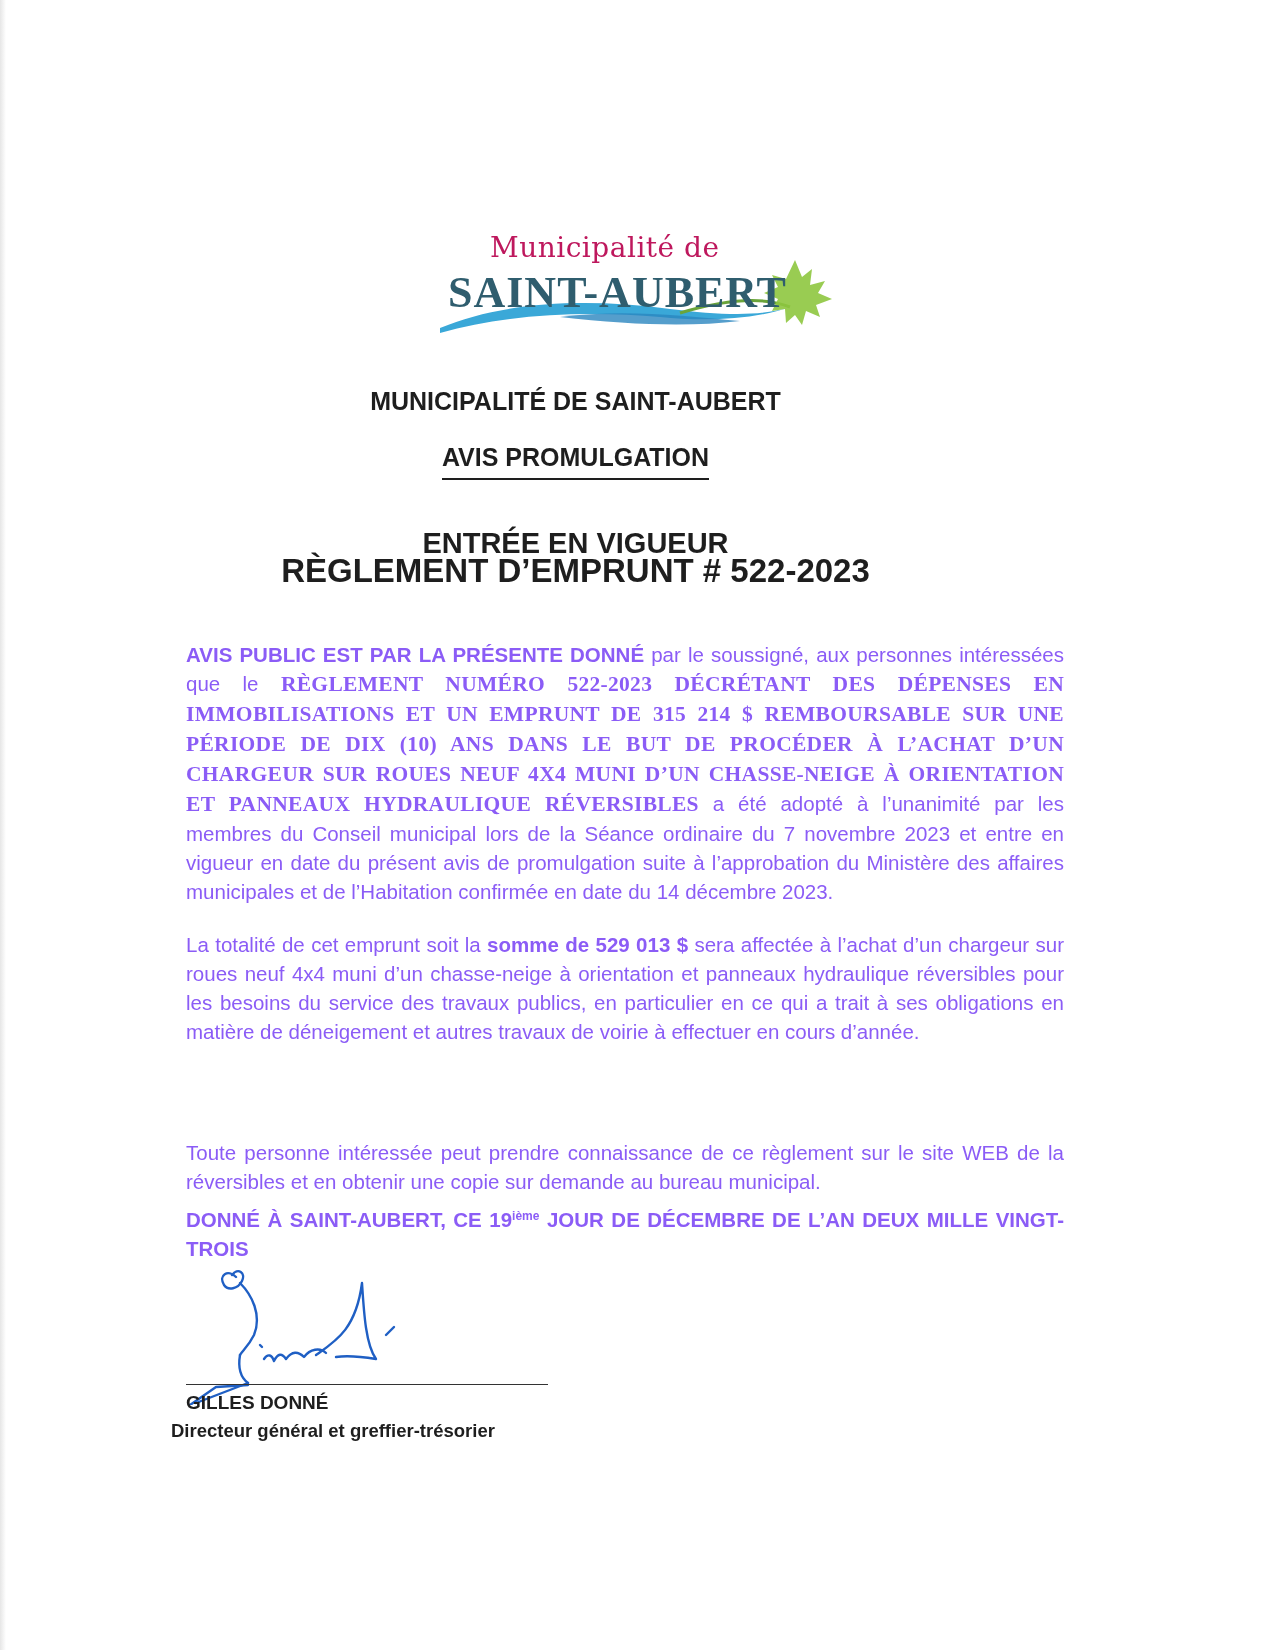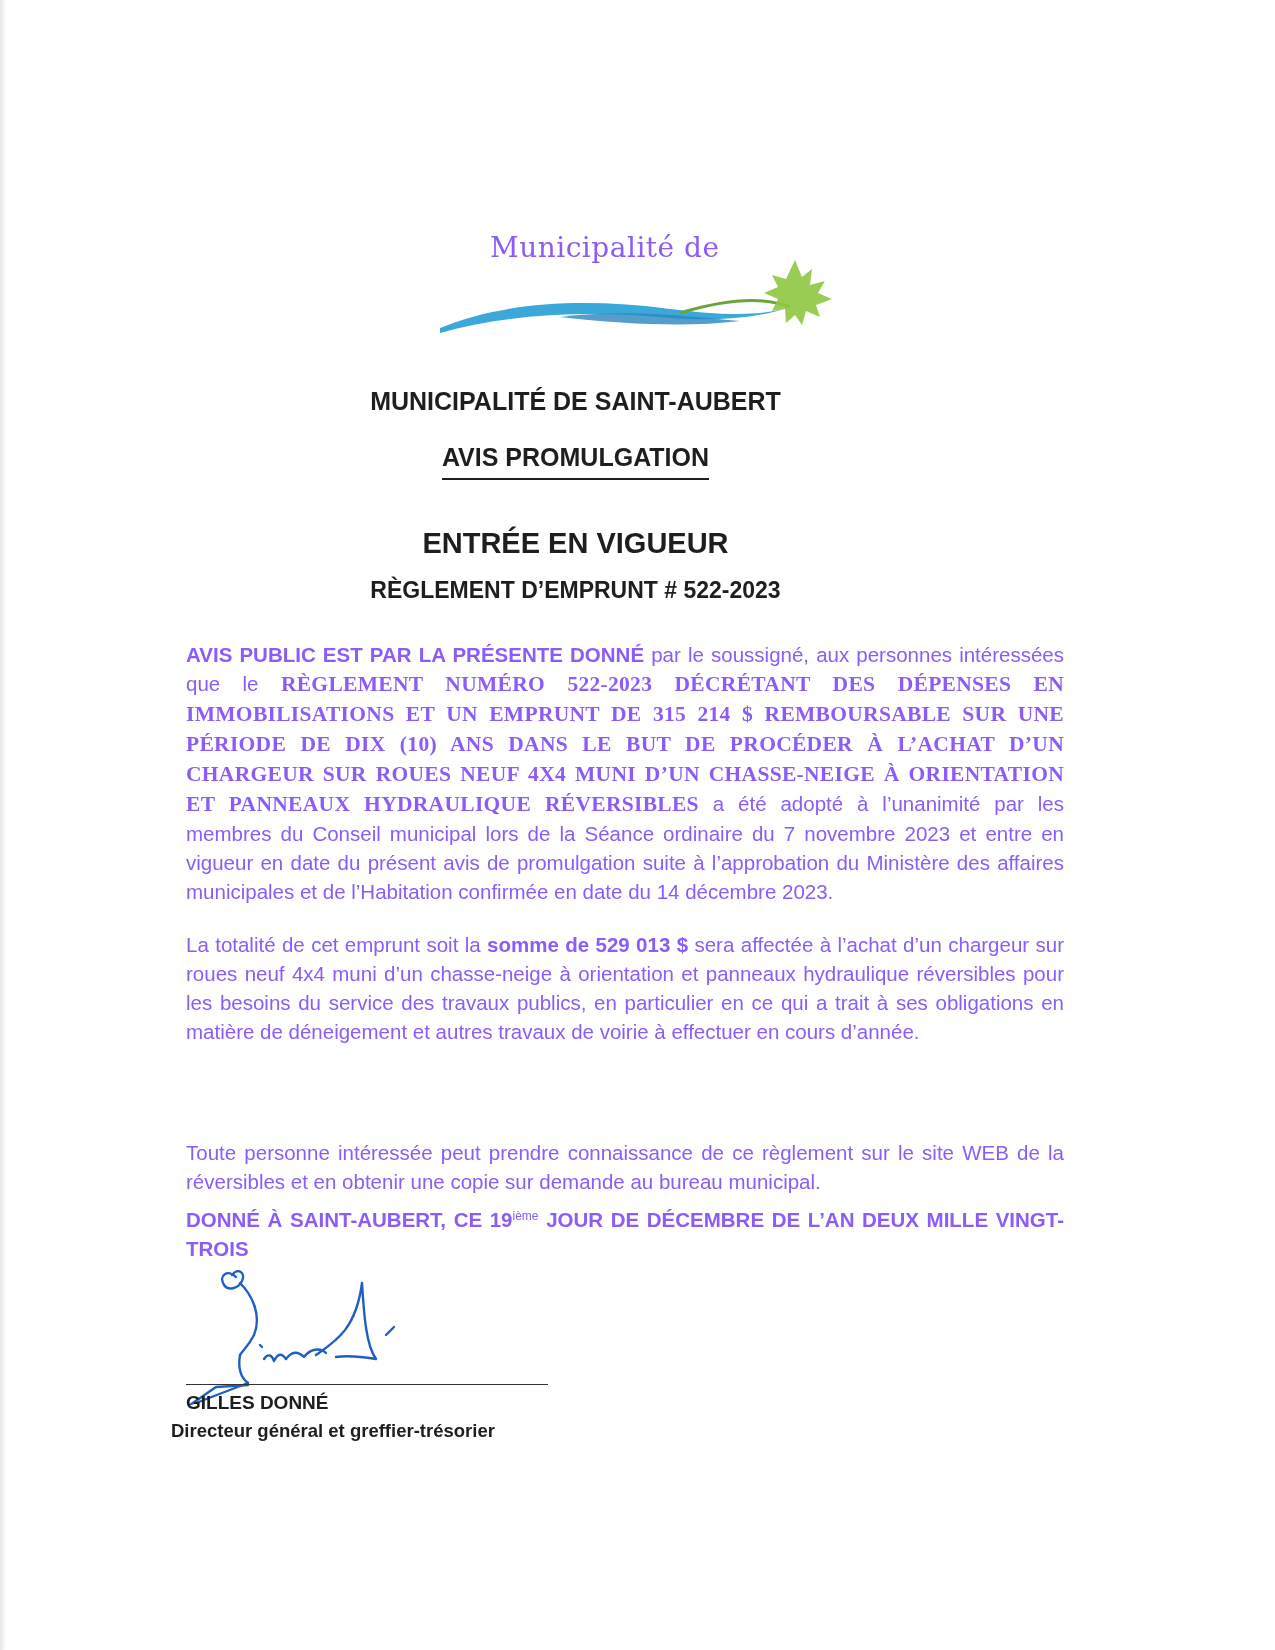--- a/index.html
+++ b/index.html
@@ -2,39 +2,39 @@
 <html><head>
 <meta charset="utf-8">
 <style>
   html, body { margin: 0; padding: 0; background: #ffffff; }
   body { width: 1275px; height: 1650px; position: relative; overflow: hidden; color: #1e1e1e; }
   .page { position: absolute; left: 0; top: 0; width: 1275px; height: 1650px; background: #fff; }
   .edge-shadow { position: absolute; left: 0; top: 0; width: 6px; height: 1650px; background: linear-gradient(to right, #e6e6e6, #ffffff); }
 
   
   .logo { position: absolute; left: 440px; top: 225px; width: 420px; height: 130px; }
-  .logo-line1 { position: absolute; left: 50px; top: 6px; font-family: "DejaVu Serif", serif; font-size: 28px; color: #8b5cf6; letter-spacing: 0.5px; white-space: nowrap; }
+  .logo-line1 { position: absolute; left: 50px; top: 6px; font-family: "DejaVu Serif", serif; font-size: 28px; color: #be185d; letter-spacing: 0.5px; white-space: nowrap; }
   .logo-line2 { position: absolute; left: 8px; top: 42px; font-family: "Liberation Serif", serif; font-weight: bold; font-size: 44px; color: #2f5d6e; letter-spacing: 1px; white-space: nowrap; }
   .logo-svg { position: absolute; left: 0; top: 0; }
 
   .center { position: absolute; left: 0; width: 1151px; text-align: center; font-family: "Liberation Sans", sans-serif; font-weight: bold; white-space: nowrap; }
   .h-org { top: 387px; font-size: 25px; }
   .h-avis { top: 443px; font-size: 25px; }
   .h-avis span { border-bottom: 2px solid #1e1e1e; padding-bottom: 7px; }
   .h-entree { top: 527px; font-size: 29px; }
-  .h-reg { top: 577px; font-size: 23px; }
+  .h-reg { top: 552px; font-size: 33px; }
 
   .para { position: absolute; left: 186px; width: 878px; font-family: "Liberation Sans", sans-serif; font-size: 20.5px; line-height: 29px; text-align: justify; color: #8b5cf6; }
   .para b.sans { font-family: "Liberation Sans", sans-serif; }
   .para b.serif { font-family: "Liberation Serif", serif; font-size: 21.5px; letter-spacing: 0.3px; }
   .p1 { top: 640px; }
   .p2 { top: 930px; }
   .p3 { top: 1138px; }
   .p4 { top: 1205px; font-weight: bold; }
-  .p4 sup { font-size: 12px; vertical-align: top; position: relative; top: -3px; font-weight: normal; }
+  .p4 sup { font-size: 12px; vertical-align: top; position: relative; top: -3px; font-weight: bold; }
 
   .signature { position: absolute; left: 176px; top: 1255px; width: 300px; height: 150px; }
   .sig-line { position: absolute; left: 186px; top: 1384px; width: 362px; height: 0; border-top: 1.5px solid #333; }
   .signer-name { position: absolute; left: 186px; top: 1392px; font-family: "Liberation Sans", sans-serif; font-weight: bold; font-size: 19px; }
   .signer-title { position: absolute; left: 171px; top: 1420px; font-family: "Liberation Sans", sans-serif; font-weight: bold; font-size: 18.5px; }
 </style>
 </head>
 <body>
 
 <div class="page">
@@ -43,20 +43,21 @@
   <div class="logo">
     <svg class="logo-svg" width="420" height="130" viewBox="0 0 420 130">
 
       <path d="M0 103 C 60 78, 140 72, 230 84 C 280 90, 320 92, 350 82 C 310 96, 260 96, 220 92 C 150 86, 70 88, 0 108 Z" fill="#3aa8d8"></path>
       <path d="M120 92 C 180 84, 240 90, 300 96 C 250 102, 190 100, 120 92 Z" fill="#2a86bf" opacity="0.8"></path>
       <path d="M240 88 C 280 76, 320 70, 350 82" stroke="#6aa43a" stroke-width="3" fill="none"></path>
 
       <path d="M355 35 L362 52 L372 44 L370 60 L385 56 L378 68 L392 74 L376 80 L380 92 L366 86 L362 100 L355 90 L346 98 L345 84 L332 86 L338 74 L324 68 L338 62 L332 50 L346 54 Z" fill="#8ec63f" opacity="0.9"></path>
     </svg>
     <div class="logo-line1">Municipalité de</div>
+    <div class="logo-line2">SAINT-AUBERT</div>
   </div>
 
   <div class="center h-org">MUNICIPALITÉ DE SAINT-AUBERT</div>
   <div class="center h-avis"><span>AVIS PROMULGATION</span></div>
   <div class="center h-entree">ENTRÉE EN VIGUEUR</div>
   <div class="center h-reg">RÈGLEMENT D’EMPRUNT # 522-2023</div>
 
   <div class="para p1">
     <b class="sans">AVIS PUBLIC EST PAR LA PRÉSENTE DONNÉ</b><span> par le soussigné, aux personnes intéressées que le </span><b class="serif">RÈGLEMENT NUMÉRO 522-2023 DÉCRÉTANT DES DÉPENSES EN IMMOBILISATIONS ET UN EMPRUNT DE 315 214 $ REMBOURSABLE SUR UNE PÉRIODE DE DIX (10) ANS DANS LE BUT DE PROCÉDER À L’ACHAT D’UN CHARGEUR SUR ROUES NEUF 4X4 MUNI D’UN CHASSE-NEIGE À ORIENTATION ET PANNEAUX HYDRAULIQUE RÉVERSIBLES</b><span> a été adopté à l’unanimité par les membres du Conseil municipal lors de la Séance ordinaire du 7 novembre 2023 et entre en vigueur en date du présent avis de promulgation suite à l’approbation du Ministère des affaires municipales et de l’Habitation confirmée en date du 14 décembre 2023.</span>
   </div>

